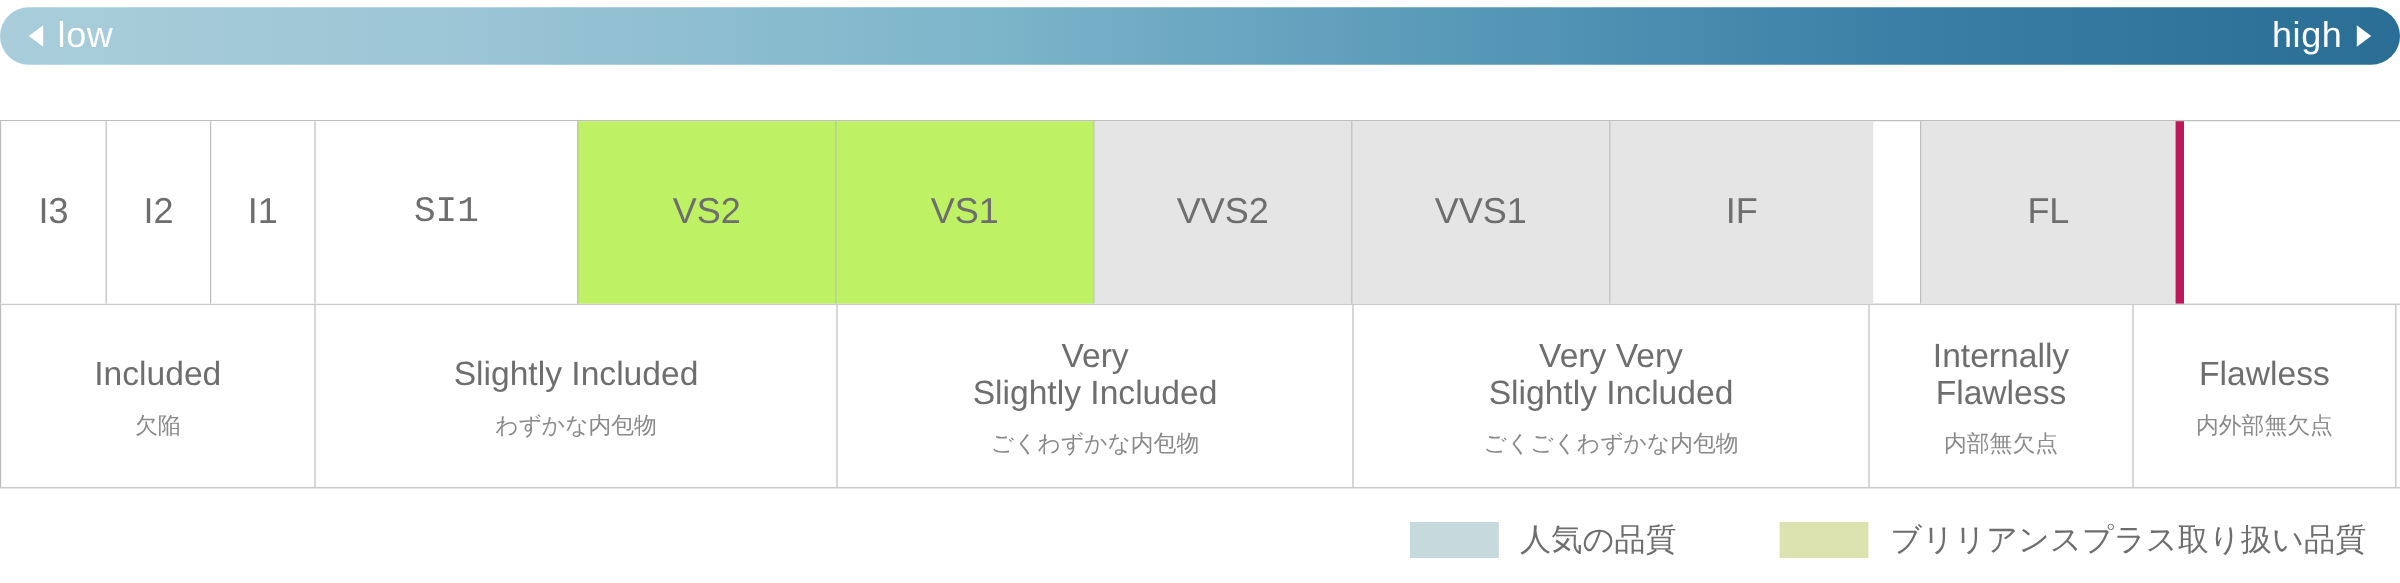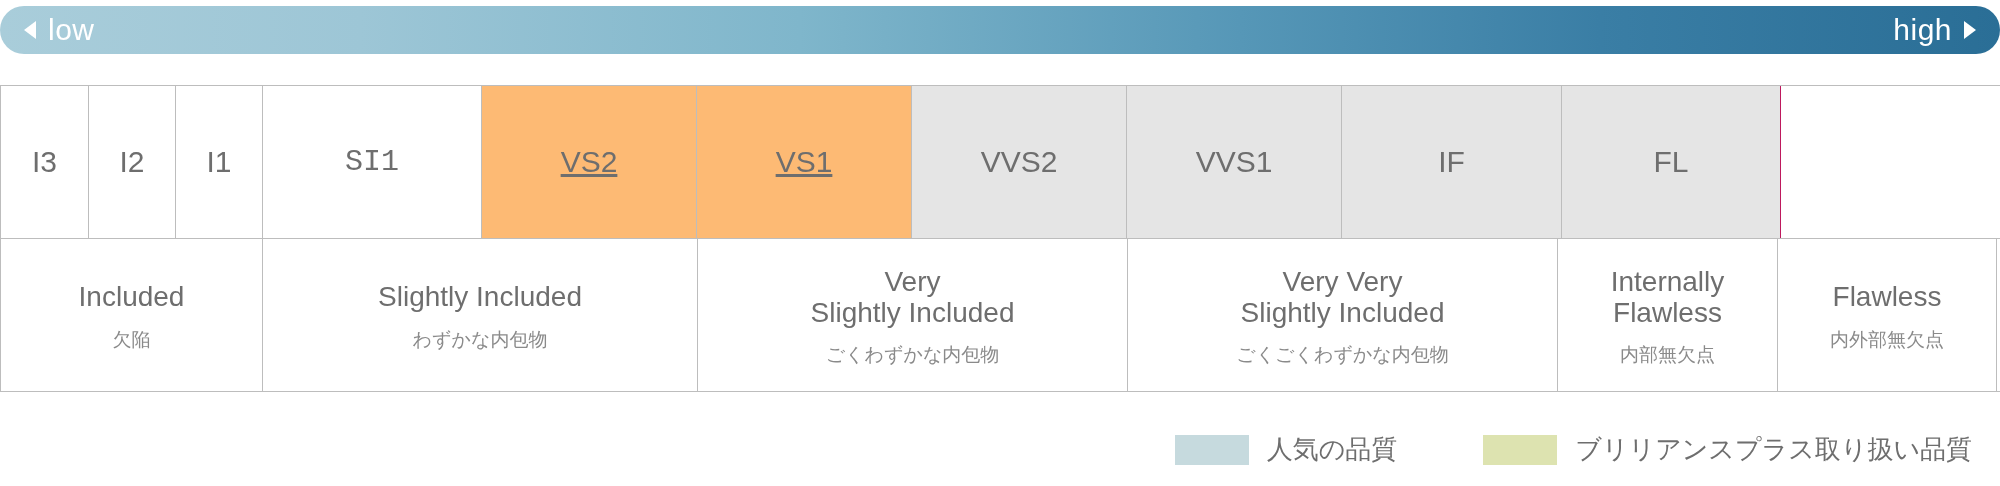--- a/index.html
+++ b/index.html
@@ -24,32 +24,32 @@
     color:#ffffff;font-size:30px;letter-spacing:.5px;white-space:nowrap;
     display:flex;align-items:center;gap:12px;
   }
   .scalebar .lbl.left{left:24px;}
   .scalebar .lbl.right{right:24px;}
   .tri{width:0;height:0;display:inline-block;}
   .tri.l{border-top:9px solid transparent;border-bottom:9px solid transparent;border-right:12px solid #ffffff;}
   .tri.r{border-top:9px solid transparent;border-bottom:9px solid transparent;border-left:12px solid #ffffff;}
 
   
-  .table{position:absolute;left:0;top:85px;width:2000px;}
+  .table{position:absolute;left:0;top:100px;width:2000px;}
   .graderow{position:relative;display:flex;height:152px;
     border-top:1px solid #bdbdbd;border-bottom:1px solid #bdbdbd;}
   .gcell{
     display:flex;align-items:center;justify-content:center;
     border-left:1px solid #bdbdbd;
     box-sizing:border-box;
     font-size:30px;color:#6e6e6e;
     background:#ffffff;
   }
-  .gcell:last-child{border-right:1px solid #be185d;}
-  .gcell.green{background:#fdba74;text-decoration:underline;}
+  .gcell:last-child{border-right:7px solid #be185d;margin-left:39px;}
+  .gcell.green{background:#bef264;}
   .gcell.blue{background:#e5e5e5;}
 
   
   .descrow{position:relative;display:flex;height:152px;border-bottom:1px solid #bdbdbd;}
   .dcell{
     display:flex;flex-direction:column;align-items:center;justify-content:center;
     border-left:1px solid #bdbdbd;box-sizing:border-box;
     padding-top:4px;
   }
   .dcell:last-child{border-right:1px solid #bdbdbd;}

